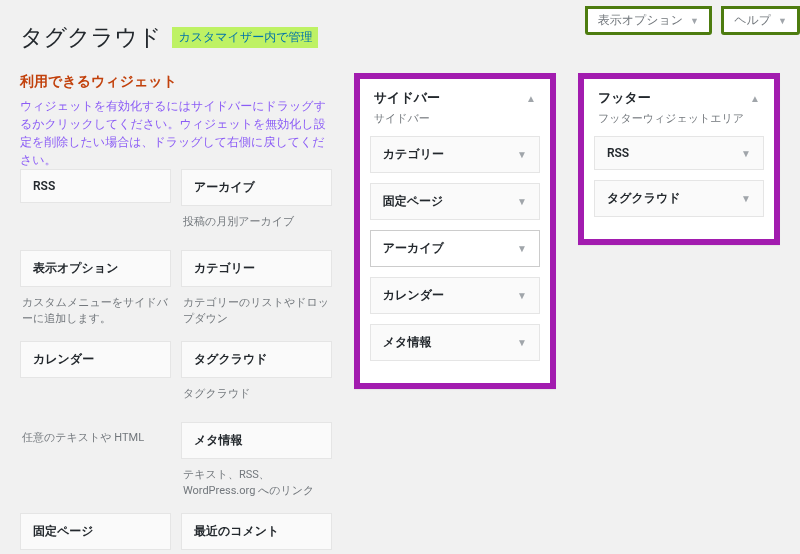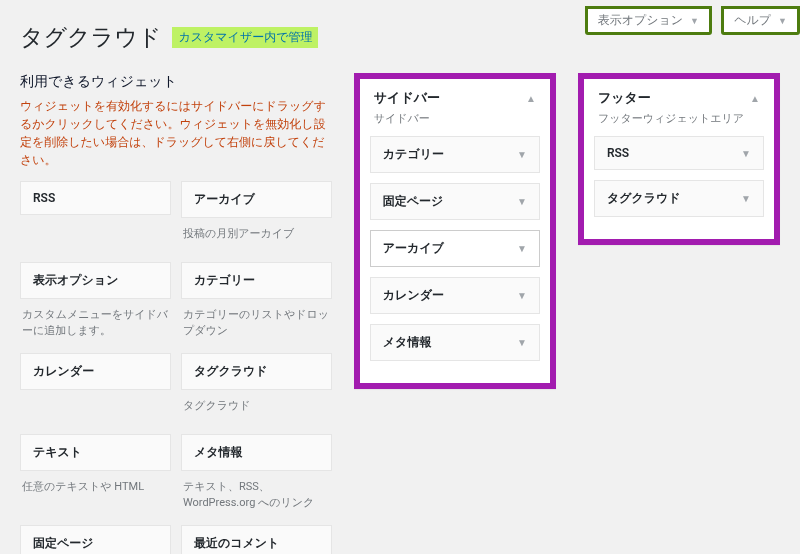--- a/index.html
+++ b/index.html
@@ -54,29 +54,29 @@
     display: flex;
     align-items: flex-start;
     gap: 22px;
     margin-top: 20px;
   }
   .col-available { width: 324px; }
   .col-sidebar { width: 210px; }
   .col-footer  { width: 210px; }
   .available h2 {
     font-size: 14px;
-    font-weight: 400;
-    color: #0f172a;
+    font-weight: 700;
+    color: #c2410c;
     margin-bottom: 6px;
   }
   .available-desc {
     font-size: 12px;
-    color: #c2410c;
+    color: #8b5cf6;
     line-height: 1.5;
-    margin-bottom: 12px;
+    margin-bottom: 0;
   }
   .available-grid {
     display: grid;
     grid-template-columns: 1fr 1fr;
     gap: 10px;
     row-gap: 4px;
   }
   .avail-cell { }
   .avail-title {
     background: #fafafa;
@@ -183,21 +183,20 @@
             <div class="avail-desc">カテゴリーのリストやドロップダウン</div>
           </div>
           <div class="avail-cell">
             <div class="avail-title">カレンダー</div>
           </div>
           <div class="avail-cell">
             <div class="avail-title">タグクラウド</div>
             <div class="avail-desc">タグクラウド</div>
           </div>
           <div class="avail-cell">
-            <div class="avail-title">テキスト</div>
             <div class="avail-desc">任意のテキストや HTML</div>
           </div>
           <div class="avail-cell">
             <div class="avail-title">メタ情報</div>
             <div class="avail-desc">テキスト、RSS、WordPress.org へのリンク</div>
           </div>
           <div class="avail-cell">
             <div class="avail-title">固定ページ</div>
           </div>
           <div class="avail-cell">

